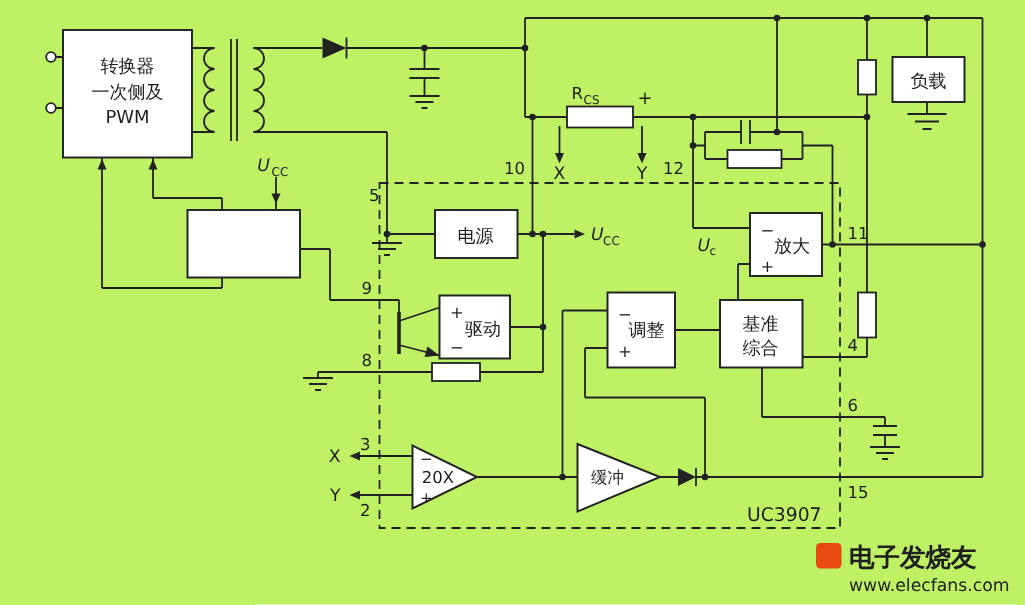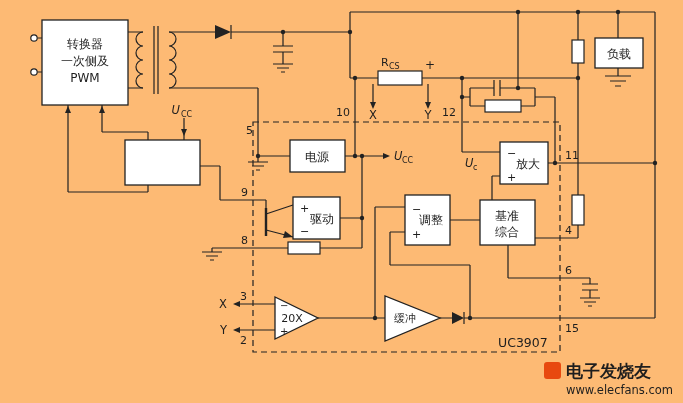--- a/index.html
+++ b/index.html
@@ -1,16 +1,16 @@
 <!DOCTYPE html>
 <html><head>
 <meta charset="utf-8">
 <style>
   html,body{margin:0;padding:0;background:#ffffff;}
-  .stage{position:relative;width:683px;height:403px;background:#fdba74;overflow:hidden;
+  .stage{position:relative;width:683px;height:403px;background:#bef264;overflow:hidden;
          font-family:"DejaVu Sans",sans-serif;}
   svg{display:block;}
   text{font-family:"DejaVu Sans",sans-serif;fill:#1e1e1e;}
   .blk{fill:#ffffff;stroke:#222222;stroke-width:1.3;}
   .wire{stroke:#222222;stroke-width:1.2;fill:none;}
   .sym{fill:#222222;stroke:none;}
   .rbox{fill:#ffffff;stroke:#222222;stroke-width:1.2;}
   .lbl{font-size:12px;}
   .lblsm{font-size:11px;}
   .sub{font-size:8px;}

